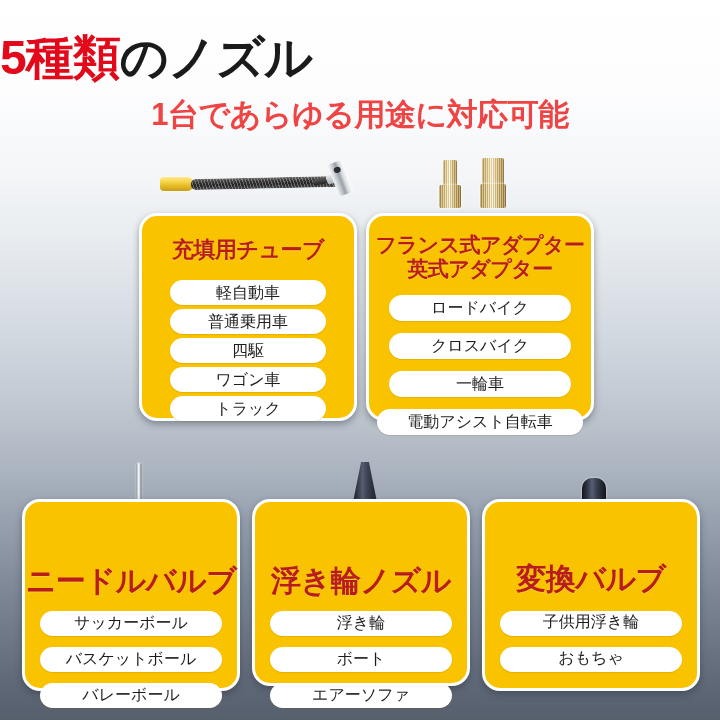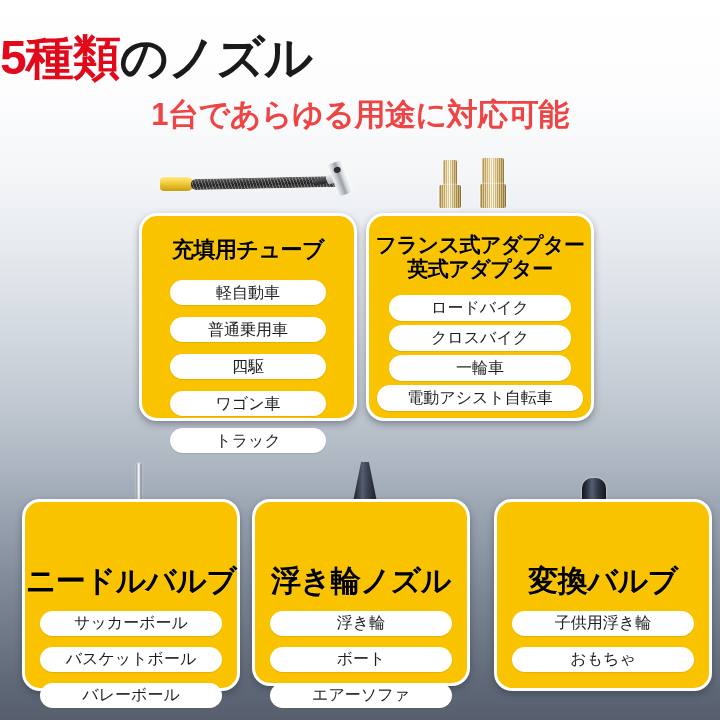--- a/index.html
+++ b/index.html
@@ -43,47 +43,47 @@
   
   .card {
     position:absolute;
     background:#fac300;
     border:3px solid #ffffff;
     border-radius:18px;
     box-shadow:0 3px 7px rgba(40,48,60,0.42);
     display:flex; flex-direction:column; align-items:center;
   }
   .card-title {
-    color:#000000; font-weight:bold; text-align:center;
+    color:#b91c1c; font-weight:bold; text-align:center;
     letter-spacing:-0.5px; line-height:1.15;
     text-shadow:0 1px 0 rgba(255,255,255,0.18);
   }
   .pill-list { display:flex; flex-direction:column; align-items:center; width:100%; }
   .pill {
     background:#ffffff; color:#1d1d1d; border-radius:999px;
     text-align:center; white-space:nowrap; line-height:1;
     display:flex; align-items:center; justify-content:center;
     box-shadow:0 1px 1px rgba(120,95,0,0.18);
   }
 
   
   #card-hose  { left:139px; top:213px; width:218px; height:208px; }
   #card-adapt { left:366px; top:213px; width:228px; height:208px; }
   #card-hose  .card-title { font-size:22px; margin-top:21px; }
   #card-adapt .card-title { font-size:21px; margin-top:17px; }
-  #card-hose  .pill-list { margin-top:18px; gap:12px; }
-  #card-adapt .pill-list { margin-top:14px; gap:4px; }
+  #card-hose  .pill-list { margin-top:18px; gap:4px; }
+  #card-adapt .pill-list { margin-top:14px; gap:12px; }
   #card-hose  .pill { font-size:16px; height:25px; width:156px; }
   #card-adapt .pill { font-size:16px; height:26px; width:182px; }
   #card-adapt .pill.wide { width:206px; }
 
   
   #card-needle { left:22px;  top:499px; width:218px; height:192px; }
   #card-float  { left:252px; top:499px; width:218px; height:187px; }
-  #card-conv   { left:494px; top:499px; width:218px; height:192px; }
+  #card-conv   { left:482px; top:499px; width:218px; height:192px;font-family:Liberation Mono, monospace; }
   .card.bottom .card-title { font-size:30px; margin-top:62px; }
   .card.bottom .pill-list { margin-top:12px; gap:11px; }
   .card.bottom .pill { font-size:16px; height:25px; width:182px; }
 
   
   .product { position:absolute; }
 
   
   #img-hose { left:160px; top:160px; width:190px; height:48px; }
   .hose-cap {

